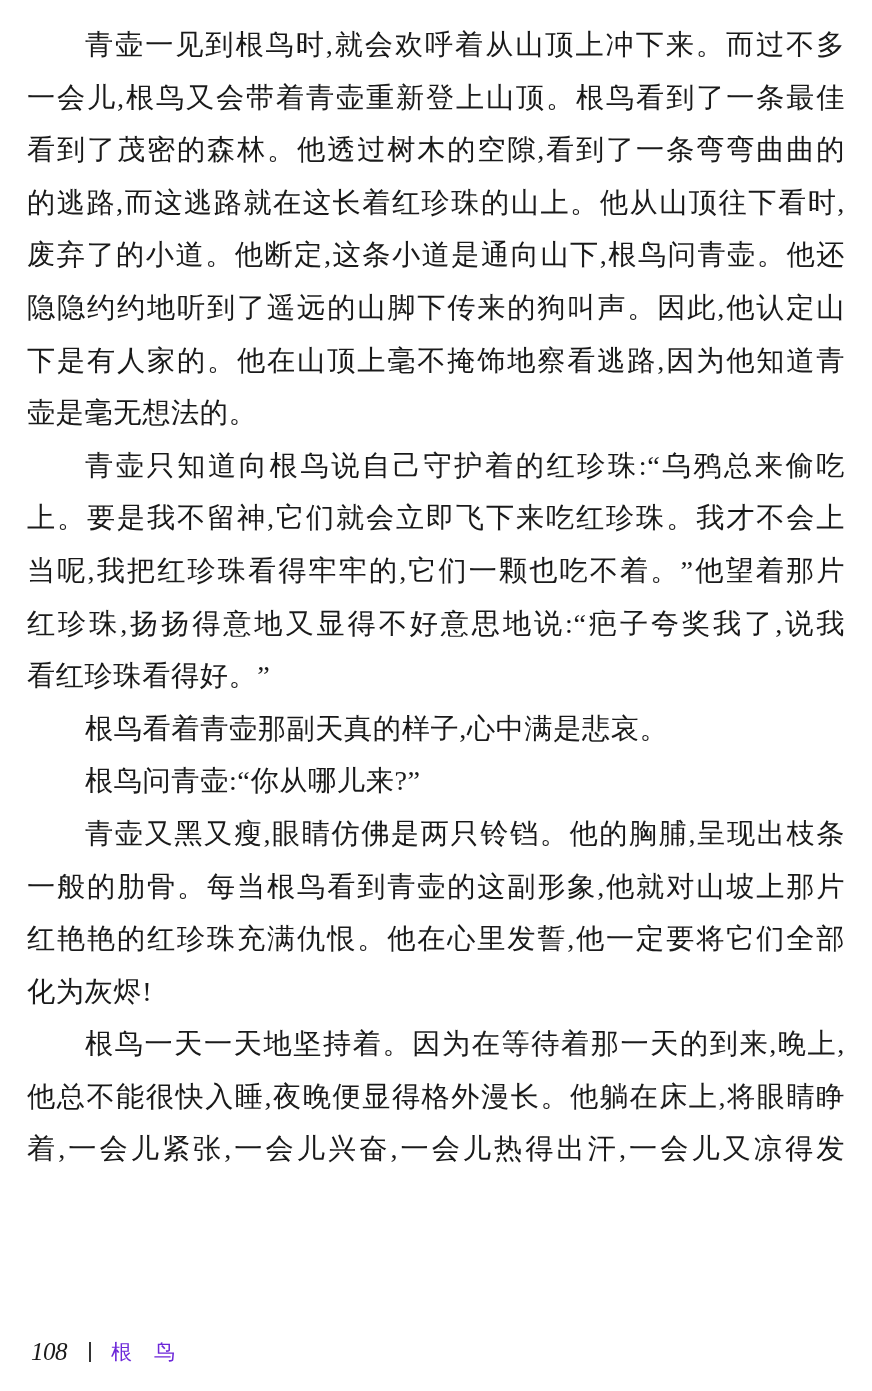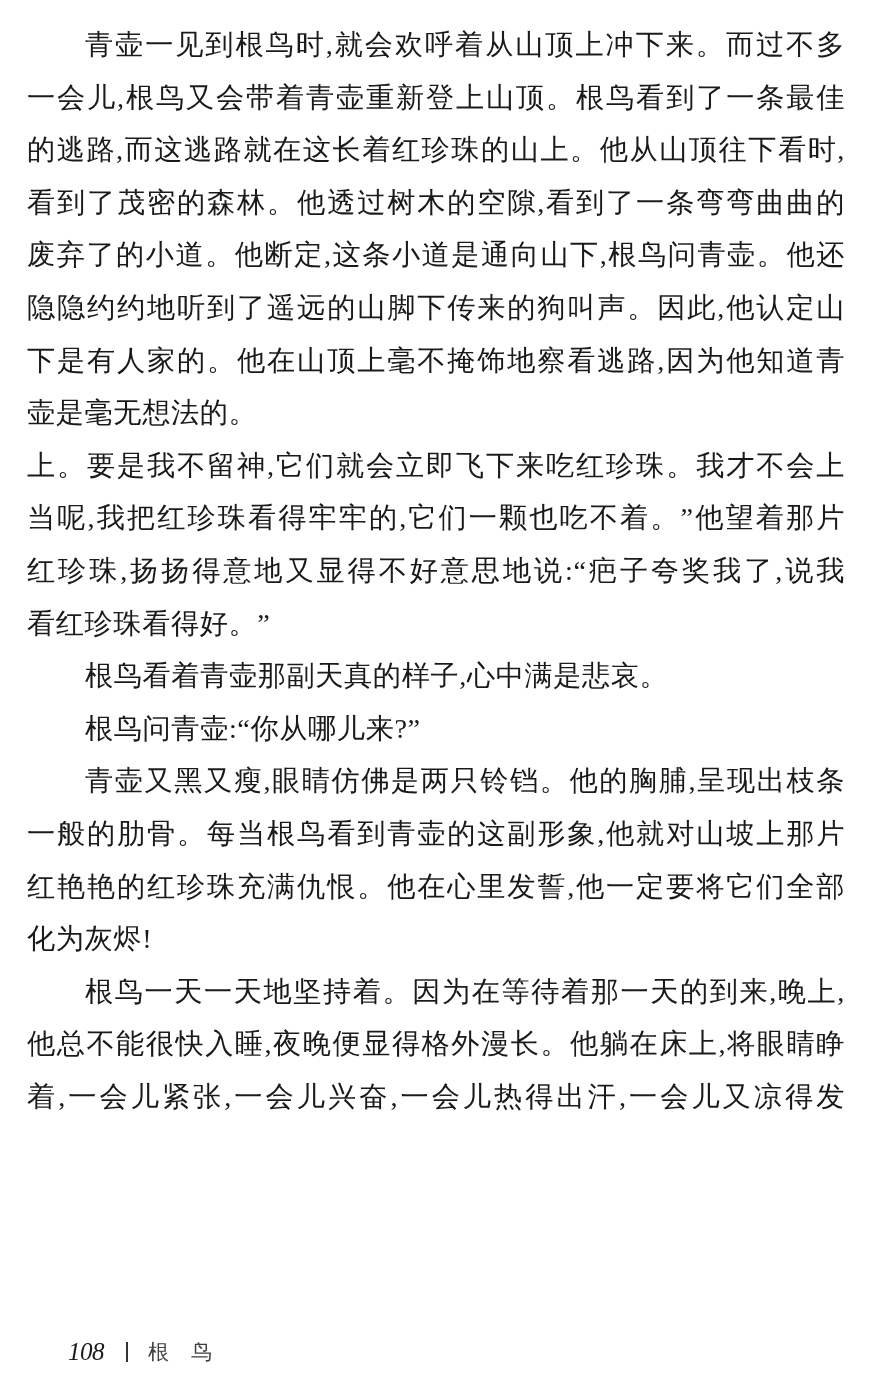--- a/index.html
+++ b/index.html
@@ -43,53 +43,53 @@
       height: 36px;
       display: flex;
       align-items: center;
       font-family: "Liberation Serif", "DejaVu Serif", serif;
       color: #1a1a1a;
     }
     .page-number {
       font-style: italic;
       font-size: 25px;
       letter-spacing: -0.5px;
-      margin-left: 37px;
     }
     .footer-divider {
       display: inline-block;
       width: 2px;
       height: 20px;
       background: #333333;
       margin: 0 20px 0 22px;
     }
     .running-title {
       font-family: Liberation Serif, serif;
       font-size: 21px;
       letter-spacing: 22px;
-      color: #404040;
+      color: #6d28d9;
     }
   </style>
 </head>
 <body>
 
 <div class="page-body">
 
   <div class="paragraph-block">
     <span class="line indent">青壶一见到根鸟时,就会欢呼着从山顶上冲下来。而过不多</span>
     <span class="line">一会儿,根鸟又会带着青壶重新登上山顶。根鸟看到了一条最佳</span>
+    <span class="line">看到了茂密的森林。他透过树木的空隙,看到了一条弯弯曲曲的</span>
     <span class="line">的逃路,而这逃路就在这长着红珍珠的山上。他从山顶往下看时,</span>
-    <span class="line">看到了茂密的森林。他透过树木的空隙,看到了一条弯弯曲曲的</span>
     <span class="line">废弃了的小道。他断定,这条小道是通向山下,根鸟问青壶。他还</span>
     <span class="line">隐隐约约地听到了遥远的山脚下传来的狗叫声。因此,他认定山</span>
     <span class="line">下是有人家的。他在山顶上毫不掩饰地察看逃路,因为他知道青</span>
     <span class="line last">壶是毫无想法的。</span>
   </div>
 
   <div class="paragraph-block">
+    <span class="line indent">青壶只知道向根鸟说自己守护着的红珍珠:“乌鸦总来偷吃</span>
     <span class="line">上。要是我不留神,它们就会立即飞下来吃红珍珠。我才不会上</span>
     <span class="line">当呢,我把红珍珠看得牢牢的,它们一颗也吃不着。”他望着那片</span>
     <span class="line">红珍珠,扬扬得意地又显得不好意思地说:“疤子夸奖我了,说我</span>
     <span class="line last">看红珍珠看得好。”</span>
   </div>
 
   <div class="paragraph-block">
     <span class="line indent last">根鸟看着青壶那副天真的样子,心中满是悲哀。</span>
   </div>
 

